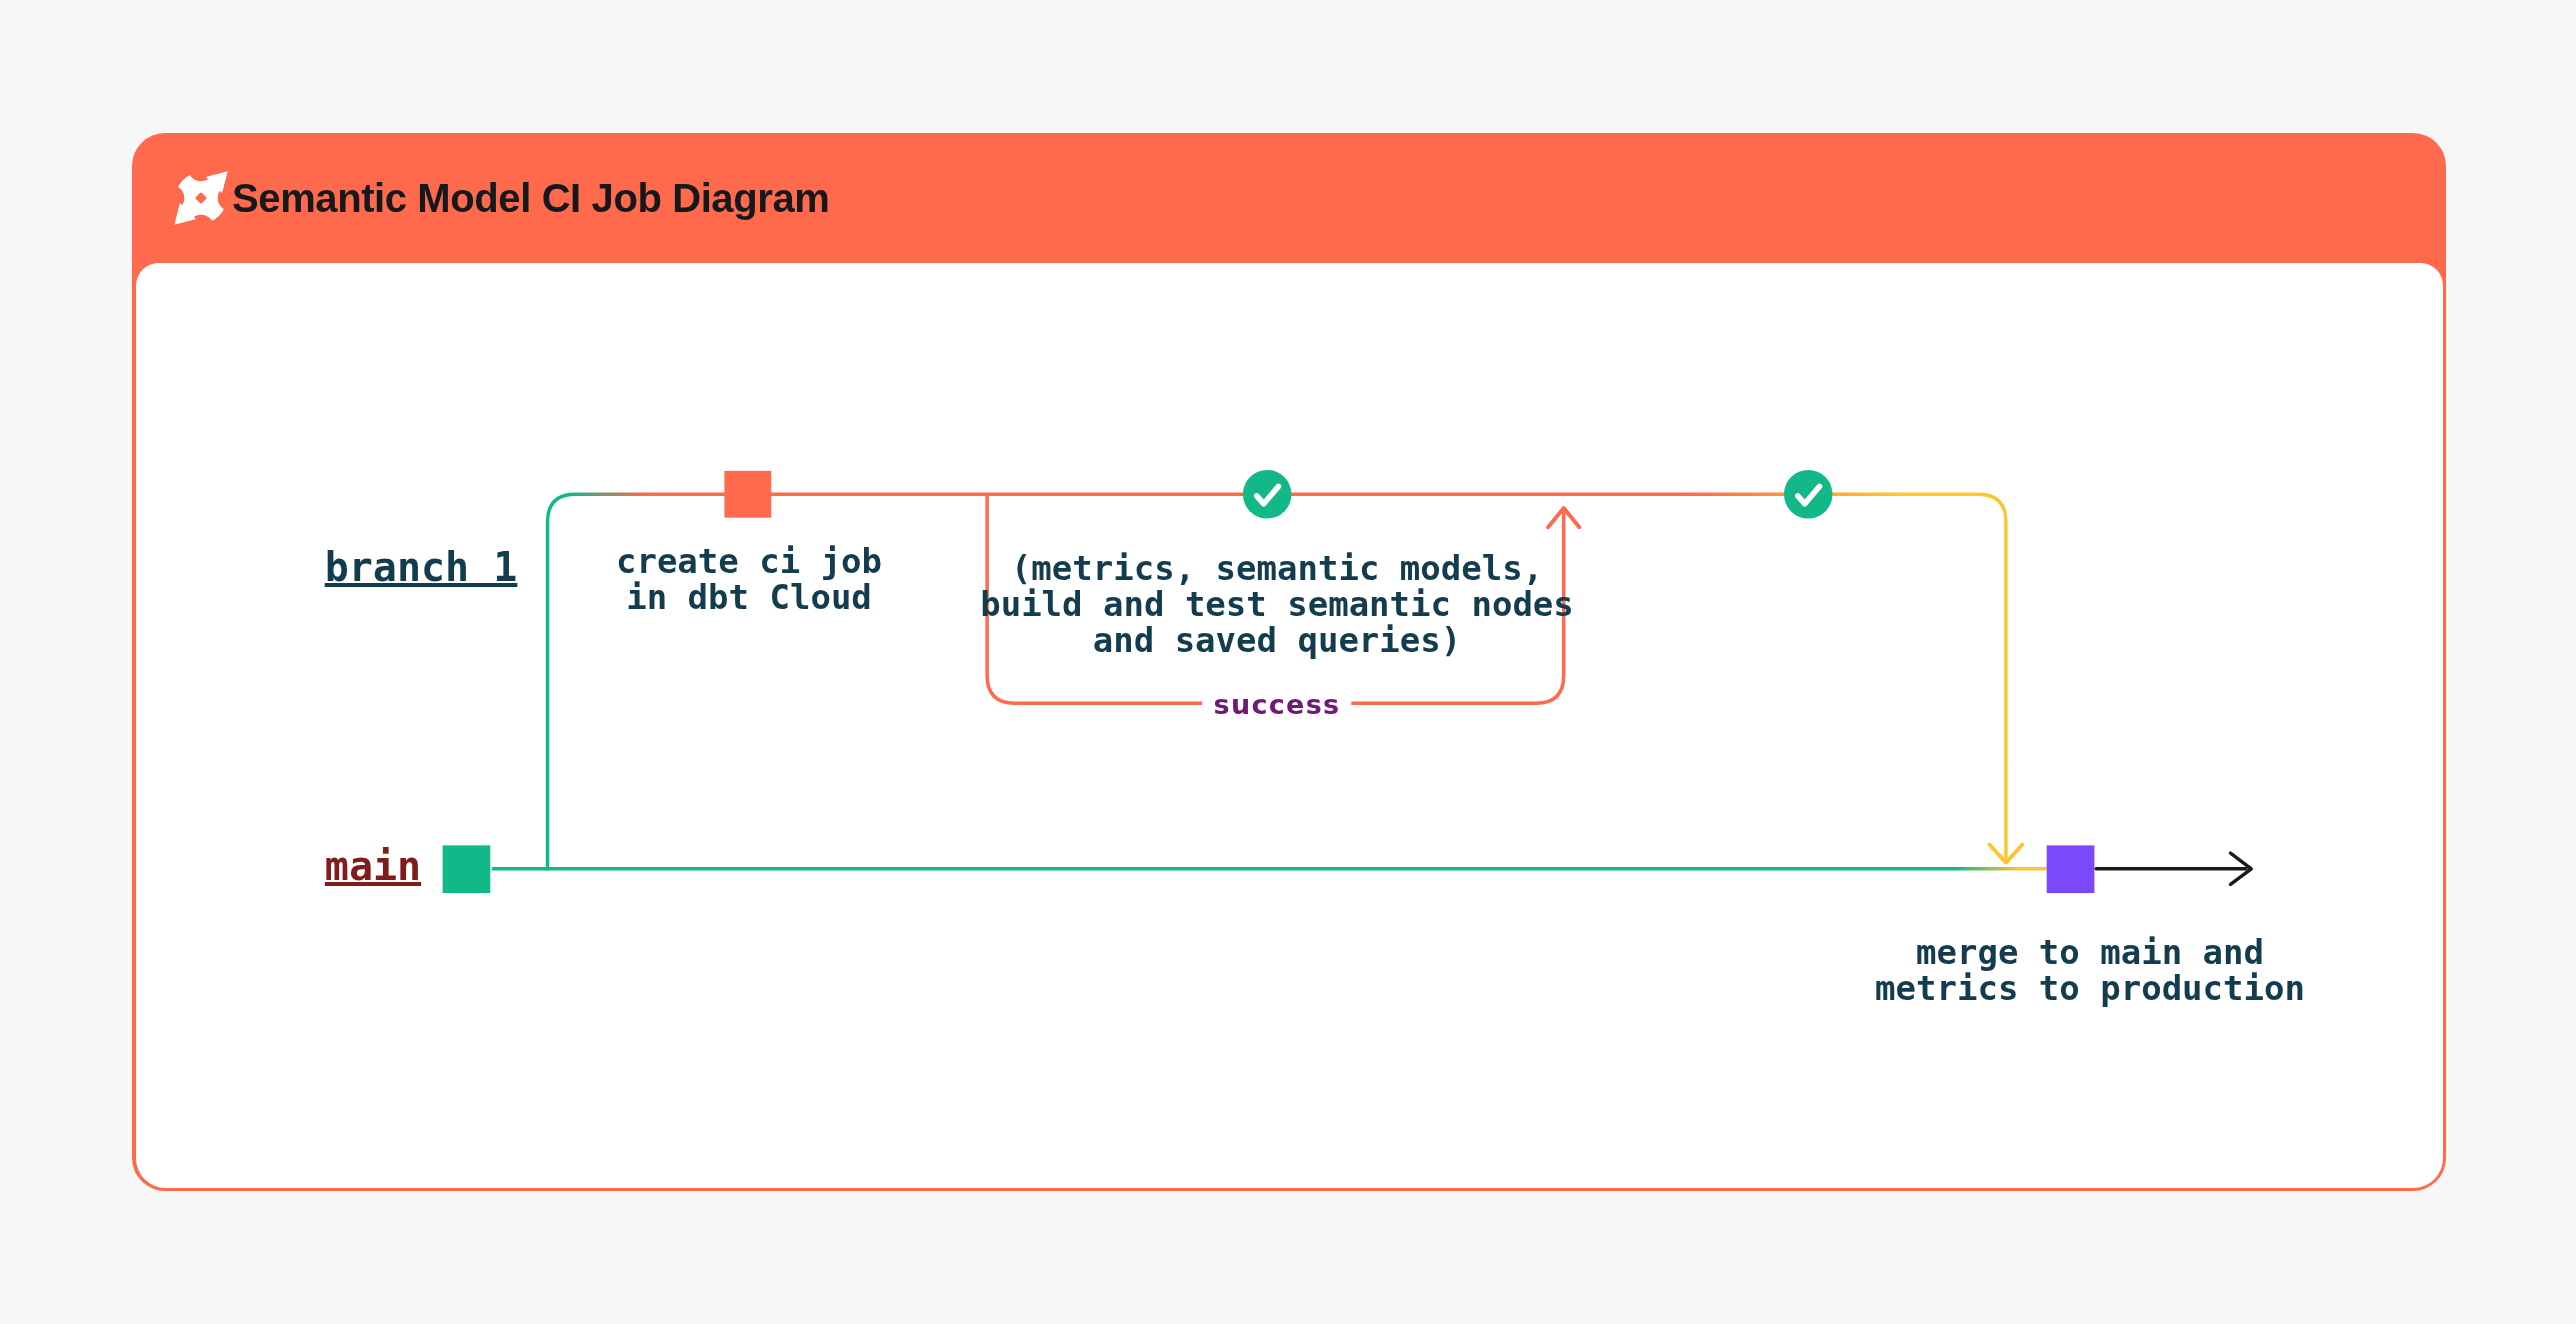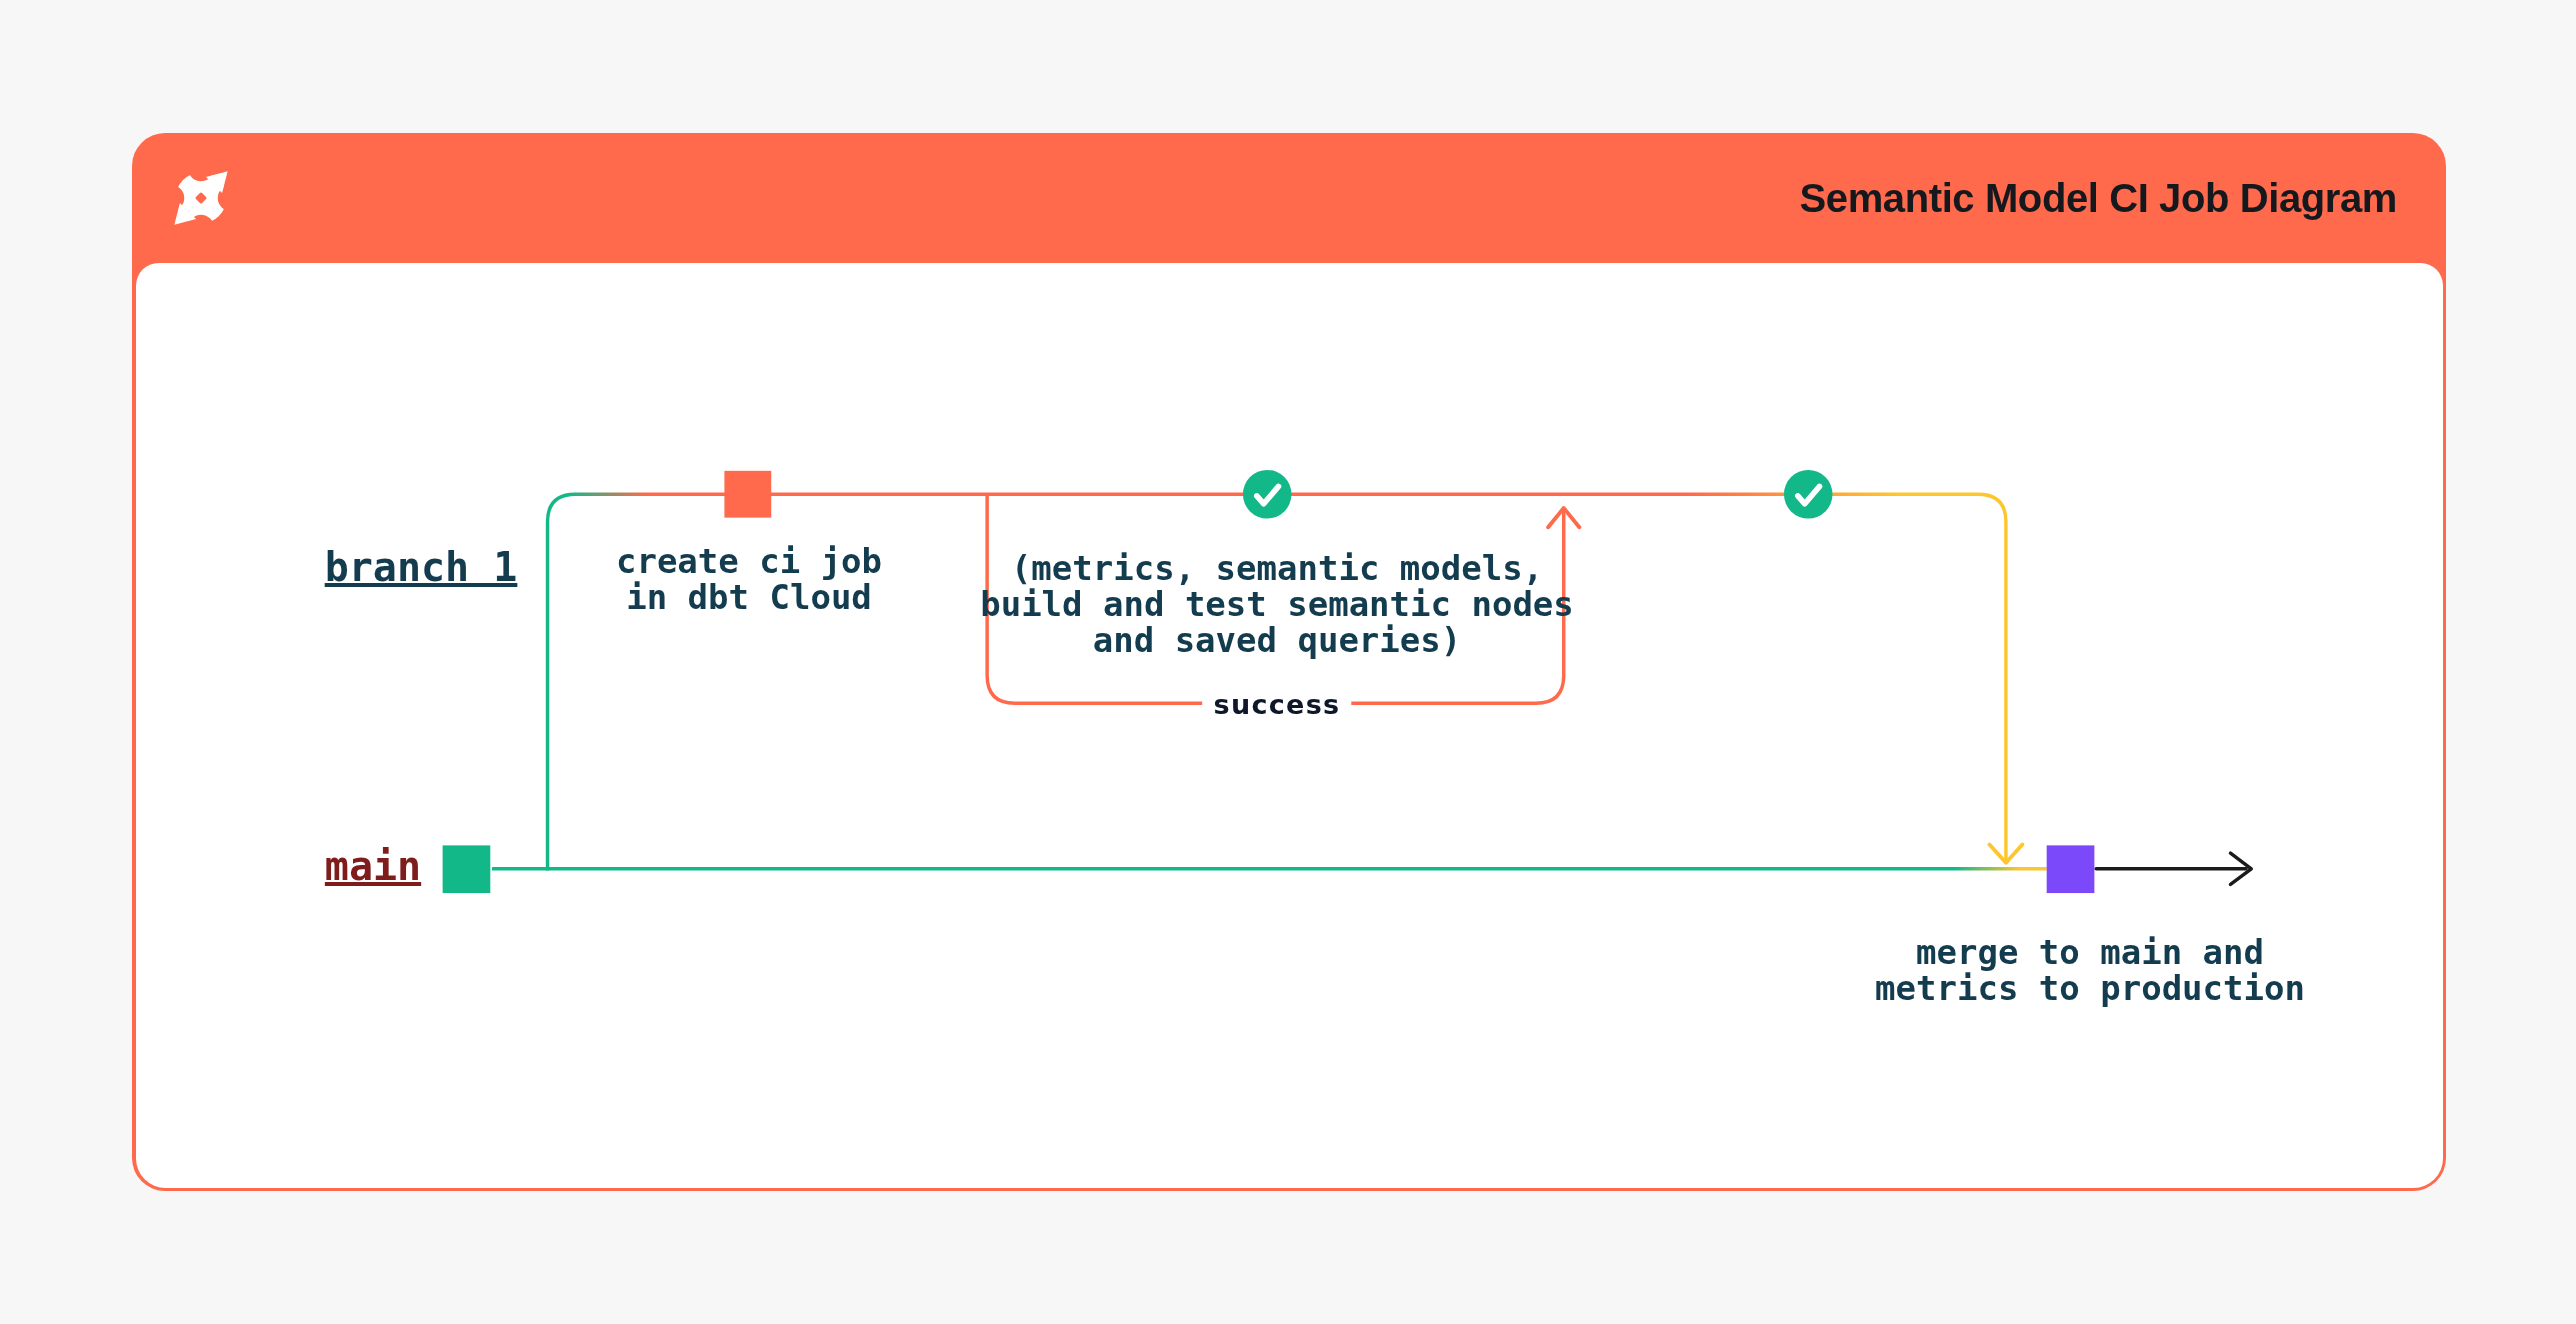--- a/index.html
+++ b/index.html
@@ -1,19 +1,19 @@
 <!DOCTYPE html>
 <html style="font-size:14px"><head>
 <meta charset="utf-8">
 <style>
   html,body{margin:0;padding:0;}
   body{font-family:"Liberation Sans",sans-serif;}
   .page{position:relative;width:2576px;height:1324px;overflow:hidden;}
   .card{position:absolute;left:132px;top:133px;width:2314px;height:1058px;border-radius:33px;}
-  .card-header{position:absolute;left:0;top:0;width:100%;height:130px;display:flex;align-items:center;justify-content:space-between;box-sizing:border-box;padding:0 49px 0 38px;}
+  .card-header{position:absolute;left:0;top:0;width:100%;height:130px;display:flex;align-items:center;box-sizing:border-box;padding:0 49px 0 38px;}
   .logo{width:62px;height:62px;display:block;}
   .card-title{font-family:"Liberation Sans",sans-serif;font-weight:bold;font-size:40px;letter-spacing:-0.4px;white-space:nowrap;}
   .card-body{position:absolute;left:3.5px;right:3.5px;top:130px;bottom:3.5px;border-radius:22.6px 22.6px 29.5px 29.5px;}
   .diagram-svg{position:absolute;left:0;top:0;width:2576px;height:1324px;}
   .lane-label{position:absolute;transform:translate(-50%,-50%);font-family:"DejaVu Sans Mono","Liberation Mono",monospace;font-weight:bold;font-size:40px;white-space:nowrap;text-decoration:underline;}
   .node-label{position:absolute;transform:translate(-50%,-50%);font-family:"DejaVu Sans Mono","Liberation Mono",monospace;font-weight:bold;font-size:34px;line-height:36px;text-align:center;white-space:nowrap;}
   .node-label span{display:block;}
   .success-label{position:absolute;transform:translate(-50%,-50%);font-family:"DejaVu Sans",sans-serif;font-weight:bold;font-size:27px;letter-spacing:1.3px;white-space:nowrap;}
 </style>
 </head>
@@ -92,16 +92,16 @@
     <span>build and test semantic nodes</span>
     <span>and saved queries)</span>
   </div>
 
 
   <div class="node-label" style="left: 2074px; top: 970px; color: rgb(20, 60, 79); margin-left: 16px;">
     <span>merge to main and</span>
     <span>metrics to production</span>
   </div>
 
-  <div class="success-label" style="left: 1277px; top: 704px; color: #0f172a;">success</div>
+  <div class="success-label" style="left: 1277px; top: 704px; color: #701a75;">success</div>
 
 </div>
 
 
 </body></html>

